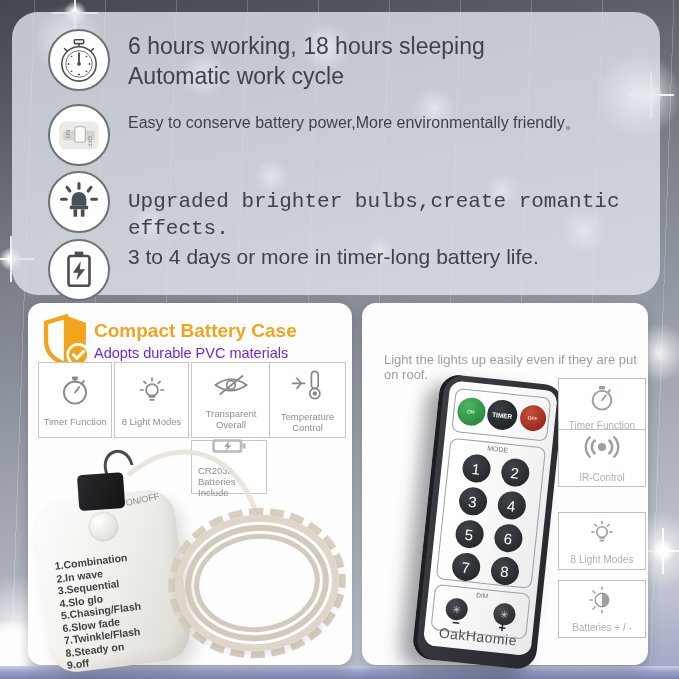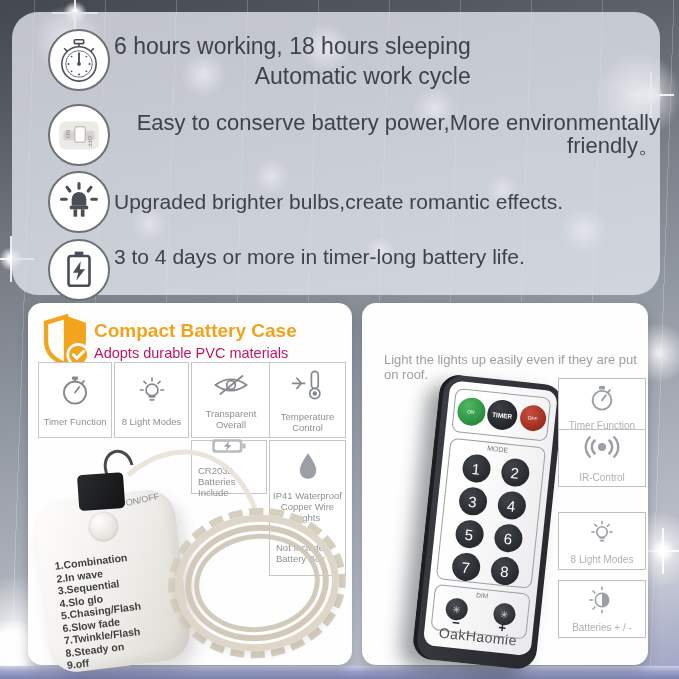--- a/index.html
+++ b/index.html
@@ -29,34 +29,34 @@
   .sparkle::before,.sparkle::after { content:""; position:absolute; background:rgba(255,255,255,.85); filter:blur(.6px); }
   .sparkle::before { left:0; top:22px; width:46px; height:2px; }
   .sparkle::after { left:22px; top:0; width:2px; height:46px; }
 
   
   .top-panel { position:absolute; left:12px; top:12px; width:648px; height:283px;
     background:rgba(224,228,234,.80); border-radius:26px; }
   .feat-row { position:absolute; left:0; width:100%; }
   .feat-circle { position:absolute; left:36px; width:62px; height:62px; border-radius:50%;
     background:#fff; border:2px solid #6d7278; display:flex; align-items:center; justify-content:center; }
-  .feat-text { position:absolute; left:102px; color:#3e434b;text-align:right; }
+  .feat-text { position:absolute; left:116px; color:#3e434b; }
   .t-big { font-size:23px; line-height:30px; }
   .t-med { font-size:21px; line-height:27px; }
   .t-small { font-size:16px; }
-  .t-line2s { font-size:22px; line-height:23px; }
+  .t-line2s { font-size:16px; line-height:23px; }
 
   
   .panel { position:absolute; top:303px; height:362px; background:#fefefe; border-radius:14px;
     box-shadow:0 4px 12px rgba(35,40,55,.28);padding-left:40px; }
   .left-panel { left:28px; width:324px; }
   .right-panel { left:362px; width:286px; }
 
   .lp-title { position:absolute; left:66px; top:17px; font-size:19px; font-weight:bold; color:#f0a41e; }
-  .lp-sub { position:absolute; left:66px; top:42px; font-size:14.5px; color:#be185d; }
+  .lp-sub { position:absolute; left:66px; top:42px; font-size:14.5px; color:#6d28d9; }
   .shield { position:absolute; left:12px; top:9px; }
 
   .spec-box { position:absolute; border:1px solid #c6c6c6; background:#fff;
     display:flex; flex-direction:column; align-items:center; justify-content:center; gap:5px;
     color:#8d9094; text-align:center; }
   .spec-box .lbl { font-size:9.5px; line-height:11px; }
   .i-gray { color:#85898e; }
   .note-lbl { font-size:9.5px; line-height:11px; text-align:left; width:100%; padding:0 6px; }
 
   
@@ -188,21 +188,21 @@
           </g>
           <g stroke="#4a4f57" stroke-width="3.4" stroke-linecap="round">
             <line x1="24" y1="4" x2="24" y2="9"></line>
               <line x1="11" y1="8" x2="14" y2="12"></line>
             <line x1="37" y1="8" x2="34" y2="12"></line>
               <line x1="5" y1="21" x2="10" y2="21"></line>
               <line x1="43" y1="21" x2="38" y2="21"></line>
           </g>
         </svg>
       </div>
-      <div class="feat-text" style="top:176px;">
+      <div class="feat-text" style="top:176px;font-family:Liberation Mono, monospace;">
         <div class="t-med">Upgraded brighter bulbs,create romantic effects.</div>
       </div>
     </div>
 
     <div class="feat-row">
       <div class="feat-circle" style="top:227px;">
         <svg width="42" height="42" viewBox="0 0 40 48">
           <rect x="15" y="3" width="10" height="5" fill="#4a4f57"></rect>
           <rect x="8" y="8" width="24" height="34" rx="3" fill="none" stroke="#4a4f57" stroke-width="3"></rect>
           <polygon points="22,14 13,27 19,27 17,36 27,23 21,23" fill="#4a4f57"></polygon>
@@ -293,29 +293,20 @@
         <svg width="38" height="20" viewBox="0 0 44 24">
             <rect x="2" y="4" width="36" height="16" rx="3" fill="#b9bcc0"></rect>
             <rect x="38" y="9" width="4" height="6" rx="1" fill="#b9bcc0"></rect>
             <rect x="5" y="7" width="30" height="10" rx="2" fill="#fff"></rect>
             <polygon points="22,6 16,13 20,13 18,18 25,11 21,11" fill="#9aa0a6"></polygon>
           </svg>
       </span>
       <span class="note-lbl">CR2032 Batteries Include</span>
     </div>
 
-    <div class="spec-box" style="left:241px; top:137px; width:77px; height:136px; justify-content:flex-start; padding-top:10px;">
-      <span class="i-gray">
-        <svg width="22" height="30" viewBox="0 0 24 32">
-            <path d="M12 2 C12 2 3 14 3 21 a9 9 0 0 0 18 0 C21 14 12 2 12 2 Z" fill="#9aa0a6"></path>
-          </svg>
-      </span>
-      <span class="lbl">IP41 Waterproof Copper Wire Lights</span>
-      <span class="note-lbl" style="margin-top:14px;">Not Include Battery Box</span>
-    </div>
 
     <svg class="wire-svg" width="324" height="362" viewBox="0 0 324 362">
       <path d="M80 174 C68 148 98 138 104 162" stroke="#2a2a2a" stroke-width="3" fill="none" opacity=".85"></path>
       <path d="M100 172 C152 128 212 150 230 216" stroke="#e9e4d9" stroke-width="5" fill="none" opacity=".95"></path>
     </svg>
 
     <div class="case">
       <div class="case-body"></div>
       <div class="case-connector"></div>
       <div class="case-onoff">ON/OFF</div>

